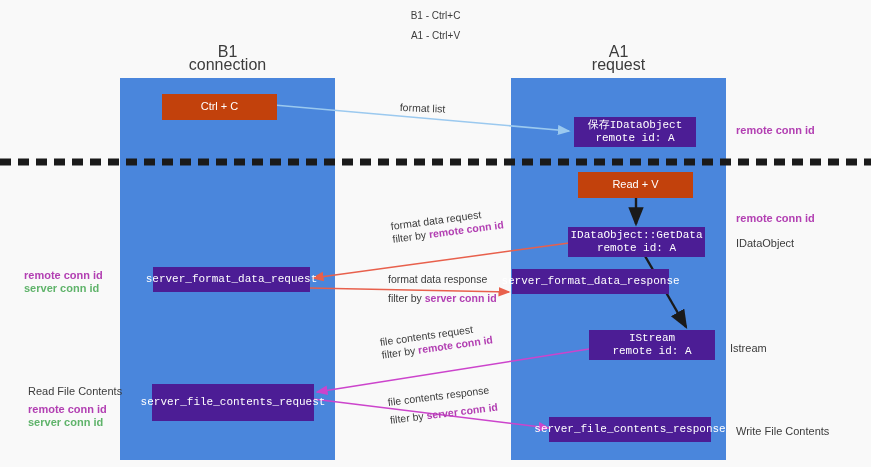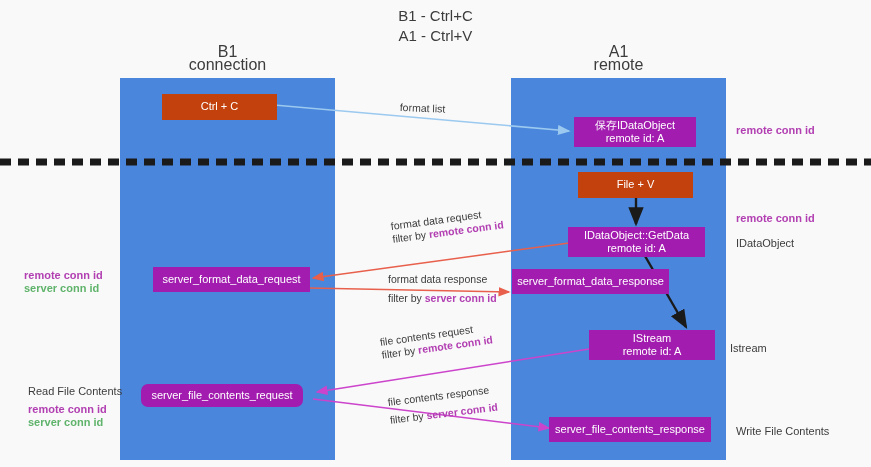--- a/index.html
+++ b/index.html
@@ -22,35 +22,35 @@
     position:absolute;text-align:center;
     font-size:16px;line-height:13px;color:#3c3c3c;
     width:215px;
   }
   #head-left{left:120px;top:45px;}
   #head-right{left:511px;top:45px;}
 
   
   #title{
     position:absolute;left:0;top:6px;width:871px;
-    text-align:center;font-size:15px;line-height:20px;color:#3c3c3c;
+    text-align:center;font-size:10px;line-height:20px;color:#3c3c3c;
   }
 
   
   .box{
     position:absolute;
     display:flex;align-items:center;justify-content:center;
     flex-direction:column;
     color:#ffffff;font-size:11px;line-height:13.5px;
     text-align:center;
     box-sizing:border-box;
     z-index:5;
   }
   .box.green{background:#c2410c;}
-  .box.orange{background:#a21caf;}
+  .box.orange{background:#4c1d95;font-family:Liberation Mono, monospace;}
 
   
   .lbl{position:absolute;font-size:11px;line-height:14px;color:#3c3c3c;white-space:nowrap;}
   .lbl.purple{color:#b23fb2;font-weight:bold;}
   .lbl.green-t{color:#5fb36a;font-weight:bold;}
   .lbl.right-al{text-align:right;}
 
   
   .elbl{
     position:absolute;font-size:10.5px;line-height:13px;color:#3c3c3c;
@@ -71,21 +71,21 @@
     <div>B1 - Ctrl+C</div>
     <div>A1 - Ctrl+V</div>
   </div>
 
   <div class="col-head" id="head-left">
     <div>B1</div>
     <div>connection</div>
   </div>
   <div class="col-head" id="head-right">
     <div>A1</div>
-    <div>remote</div>
+    <div>request</div>
   </div>
 
   <div class="col" id="col-left"></div>
   <div class="col" id="col-right"></div>
 
   <svg id="wires" viewBox="0 0 871 467">
     <defs>
       <marker id="ah-blue" markerWidth="9" markerHeight="9" refX="7" refY="3.2" orient="auto">
         <path d="M0,0 L8,3.2 L0,6.4 z" fill="#9bc9ef"></path>
       </marker>
@@ -122,42 +122,42 @@
   <div class="box green" style="left:162px;top:94px;width:115px;height:26px;">
     <span>Ctrl + C</span>
   </div>
 
   <div class="box orange" style="left:574px;top:117px;width:122px;height:30px;">
     <span>保存IDataObject</span>
     <span>remote id: A</span>
   </div>
 
   <div class="box green" style="left:578px;top:172px;width:115px;height:26px;">
-    <span>File + V</span>
+    <span>Read + V</span>
   </div>
 
   <div class="box orange" style="left:568px;top:227px;width:137px;height:30px;">
     <span>IDataObject::GetData</span>
     <span>remote id: A</span>
   </div>
 
   <div class="box orange" style="left:153px;top:267px;width:157px;height:25px;">
     <span>server_format_data_request</span>
   </div>
 
   <div class="box orange" style="left:512px;top:269px;width:157px;height:25px;text-align:center;">
     <span>server_format_data_response</span>
   </div>
 
   <div class="box orange" style="left:589px;top:330px;width:126px;height:30px;">
     <span>IStream</span>
     <span>remote id: A</span>
   </div>
 
-  <div class="box orange" style="left:141px;top:384px;width:162px;height:23px;border-radius:7px;">
+  <div class="box orange" style="left:152px;top:384px;width:162px;height:37px;">
     <span>server_file_contents_request</span>
   </div>
 
   <div class="box orange" style="left:549px;top:417px;width:162px;height:25px;">
     <span>server_file_contents_response</span>
   </div>
 
   <div class="elbl" style="left:400px;top:101px;transform:rotate(2deg);">
     <span>format list</span>
   </div>

